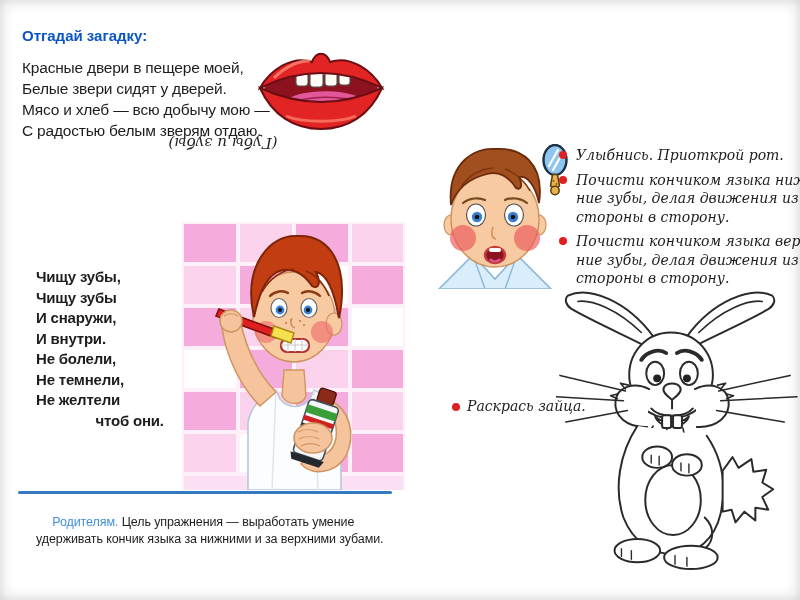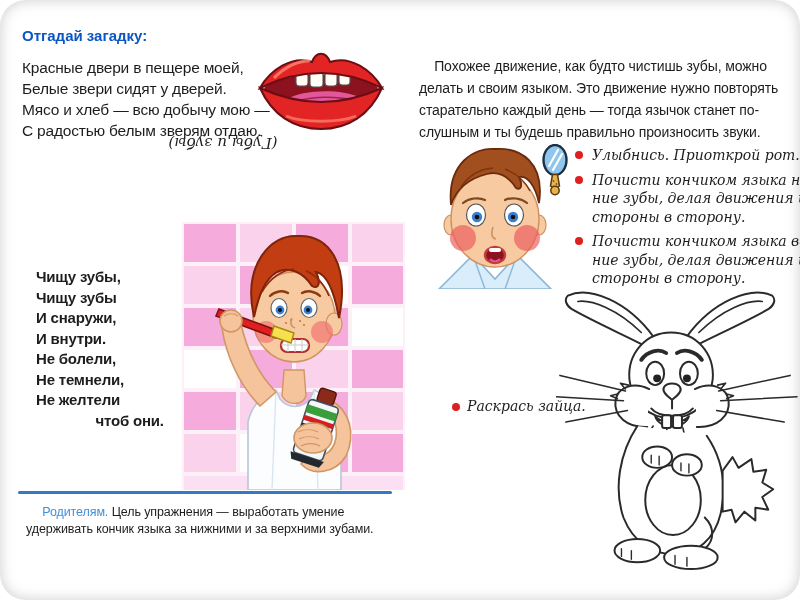--- a/index.html
+++ b/index.html
@@ -1,20 +1,19 @@
 <!DOCTYPE html>
 <html lang="ru" style="--heading-blue: #0a56c4; --heading-red: #e32222; --bullet-red: #dd2020; --label-blue: #3f8fdd; --divider-blue: #3579c0;"><head>
 <meta charset="utf-8">
 <style>
   html,body{margin:0;padding:0;background:#fff;}
   .sheet{
     position:relative;width:800px;height:600px;background:#ffffff;
     font-family:"Liberation Sans",sans-serif;color:#1d1d1d;overflow:hidden;
     box-shadow:inset 0 0 14px rgba(110,110,110,.35);
-    border-radius:26px;
   }
   .abs{position:absolute;}
   .pre{white-space:pre;}
   
   .riddle-heading{left:22px;top:27px;font-size:15px;font-weight:bold;color:var(--heading-blue,#0a56c4);}
   .riddle{left:22px;top:57px;font-size:15.5px;line-height:21px;font-weight:normal;letter-spacing:-.2px;}
   .lips-box{left:256px;top:42px;width:130px;height:92px;}
   .answer{left:138px;top:134px;width:170px;text-align:center;
     font-family:"DejaVu Serif",serif;font-style:italic;font-size:15px;
     transform:rotate(180deg);}
@@ -24,21 +23,21 @@
   .divider{left:18px;top:491px;width:374px;height:3px;background:var(--divider-blue,#3579c0);border-radius:2px;}
   .footnote{left:22px;top:500px;width:378px;font-size:12.5px;line-height:17px;text-indent:1.3em;letter-spacing:-.1px;}
   .parents{color:var(--label-blue,#3f8fdd);}
   
   .ex-heading{left:420px;top:29px;width:372px;text-align:center;font-size:16px;font-weight:bold;color:var(--heading-red,#e32222);letter-spacing:-.1px;}
   .r-intro{left:419px;top:55px;font-size:14px;line-height:22px;letter-spacing:-.1px;}
   .boy-face-box{left:427px;top:141px;width:136px;height:148px;}
   .mirror-box{left:541px;top:144px;width:28px;height:52px;}
   .instructions{left:576px;top:146px;width:222px;list-style:none;margin:0;padding:0;
     font-family:"DejaVu Serif",serif;font-style:italic;font-size:14px;line-height:18.5px;}
-  .instructions li{position:relative;margin:0 0 6px 16px;}
+  .instructions li{position:relative;margin:0 0 6px 0;}
   .dot{position:absolute;left:-17px;top:5px;width:8px;height:8px;border-radius:50%;
     background:var(--bullet-red,#dd2020);}
   .color-task{left:452px;top:398px;font-family:"DejaVu Serif",serif;font-style:italic;font-size:14px;}
   .color-task .dot{left:0;top:5px;}
   .color-task span.txt{margin-left:15px;margin-top:8px;}
   .rabbit-box{left:556px;top:280px;width:243px;height:292px;}
   svg{display:block;}
 </style>
 </head>
 <body>
@@ -169,30 +168,26 @@
         <path d="M117,236 L152,236 L149,243 L120,243 Z" fill="#23282e"></path>
       </g>
 
       <ellipse cx="131" cy="216" rx="19" ry="15" fill="#f6c49c" stroke="#d09663" stroke-width="1.6"></ellipse>
       <path d="M116,210 C122,207 130,207 136,210 M117,217 C123,214 131,214 137,217 M119,224 C125,221 132,221 138,224" stroke="#d09663" stroke-width="1.2" fill="none"></path>
     </svg>
   </div>
 
   <div class="abs divider"></div>
 
-  <p class="abs footnote" style="margin:4px">
+  <p class="abs footnote" style="margin:14px">
     <span class="parents">Родителям.</span>
     <span>Цель упражнения — выработать умение удерживать кончик языка за нижними и за верхними зубами.</span>
   </p>
 
 
-  <div class="abs r-intro pre">    Похожее движение, как будто чистишь зубы, можно
-делать и своим языком. Это движение нужно повторять
-старательно каждый день — тогда язычок станет по-
-слушным и ты будешь правильно произносить звуки.</div>
 
   <div class="abs boy-face-box">
     <svg viewBox="0 0 136 148" width="136" height="148">
 
       <path d="M12,148 L46,114 L68,138 L90,114 L124,148 Z" fill="#d9edfb" stroke="#8bb6d6" stroke-width="1.6"></path>
       <path d="M46,114 L58,148 M90,114 L78,148" stroke="#8bb6d6" stroke-width="1.4" fill="none"></path>
 
       <ellipse cx="24" cy="84" rx="7" ry="10" fill="#f8caa1" stroke="#cd9260" stroke-width="1.2"></ellipse>
       <ellipse cx="112" cy="84" rx="7" ry="10" fill="#f8caa1" stroke="#cd9260" stroke-width="1.2"></ellipse>
 

